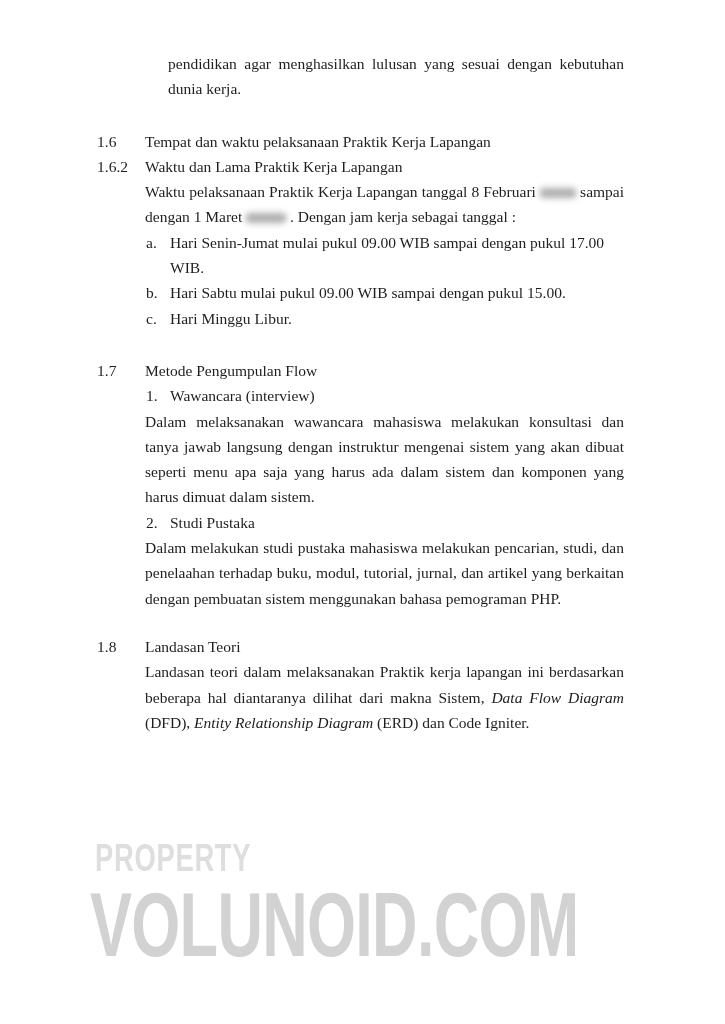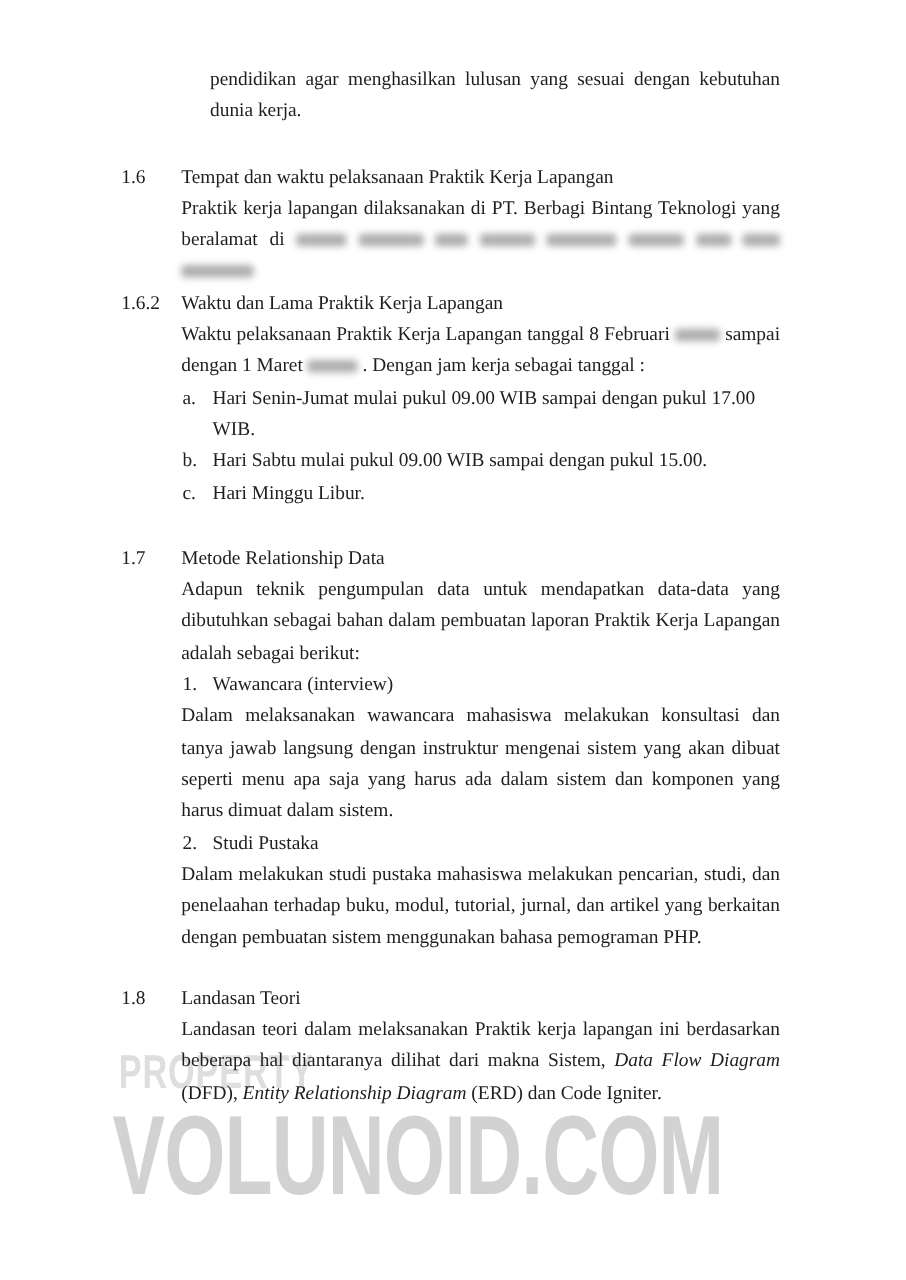--- a/index.html
+++ b/index.html
@@ -88,32 +88,20 @@
   <div class="content">
 
     <p class="para first-para">pendidikan agar menghasilkan lulusan yang sesuai dengan kebutuhan dunia kerja.</p>
 
     <div class="heading gap-before">
       <span class="hnum">1.6</span>
       <span class="htitle">Tempat dan waktu pelaksanaan Praktik Kerja Lapangan</span>
     </div>
 
 
-    <p class="para">
-      <span>Praktik kerja lapangan dilaksanakan di PT. Berbagi Bintang Teknologi yang beralamat di</span>
-      <span class="redact rw1"></span>
-      <span class="redact rw2"></span>
-      <span class="redact rw3"></span>
-      <span class="redact rw4"></span>
-      <span class="redact rw5"></span>
-      <span class="redact rw6"></span>
-      <span class="redact rw7"></span>
-      <span class="redact rw8"></span>
-      <span class="redact rw9"></span>
-    </p>
 
     <div class="heading">
       <span class="hnum">1.6.2</span>
       <span class="htitle">Waktu dan Lama Praktik Kerja Lapangan</span>
     </div>
 
     <p class="para">
       <span>Waktu pelaksanaan Praktik Kerja Lapangan tanggal 8 Februari</span>
       <span class="redact ry1"></span>
       <span>sampai dengan 1 Maret</span>
@@ -129,24 +117,23 @@
       <span class="marker">b.</span>
       <span class="litext">Hari Sabtu mulai pukul 09.00 WIB sampai dengan pukul 15.00.</span>
     </div>
     <div class="list-item">
       <span class="marker">c.</span>
       <span class="litext">Hari Minggu Libur.</span>
     </div>
 
     <div class="heading gap-before">
       <span class="hnum">1.7</span>
-      <span class="htitle">Metode Relationship Data</span>
+      <span class="htitle">Metode Pengumpulan Flow</span>
     </div>
 
-    <p class="para">Adapun teknik pengumpulan data untuk mendapatkan data-data yang dibutuhkan sebagai bahan dalam pembuatan laporan Praktik Kerja Lapangan adalah sebagai berikut:</p>
 
     <div class="method-line">
       <span class="marker">1.</span>
       <span>Wawancara (interview)</span>
     </div>
     <p class="para">Dalam melaksanakan wawancara mahasiswa melakukan konsultasi dan tanya jawab langsung dengan instruktur mengenai sistem yang akan dibuat seperti menu apa saja yang harus ada dalam sistem dan komponen yang harus dimuat dalam sistem.</p>
 
     <div class="method-line">
       <span class="marker">2.</span>
       <span>Studi Pustaka</span>

